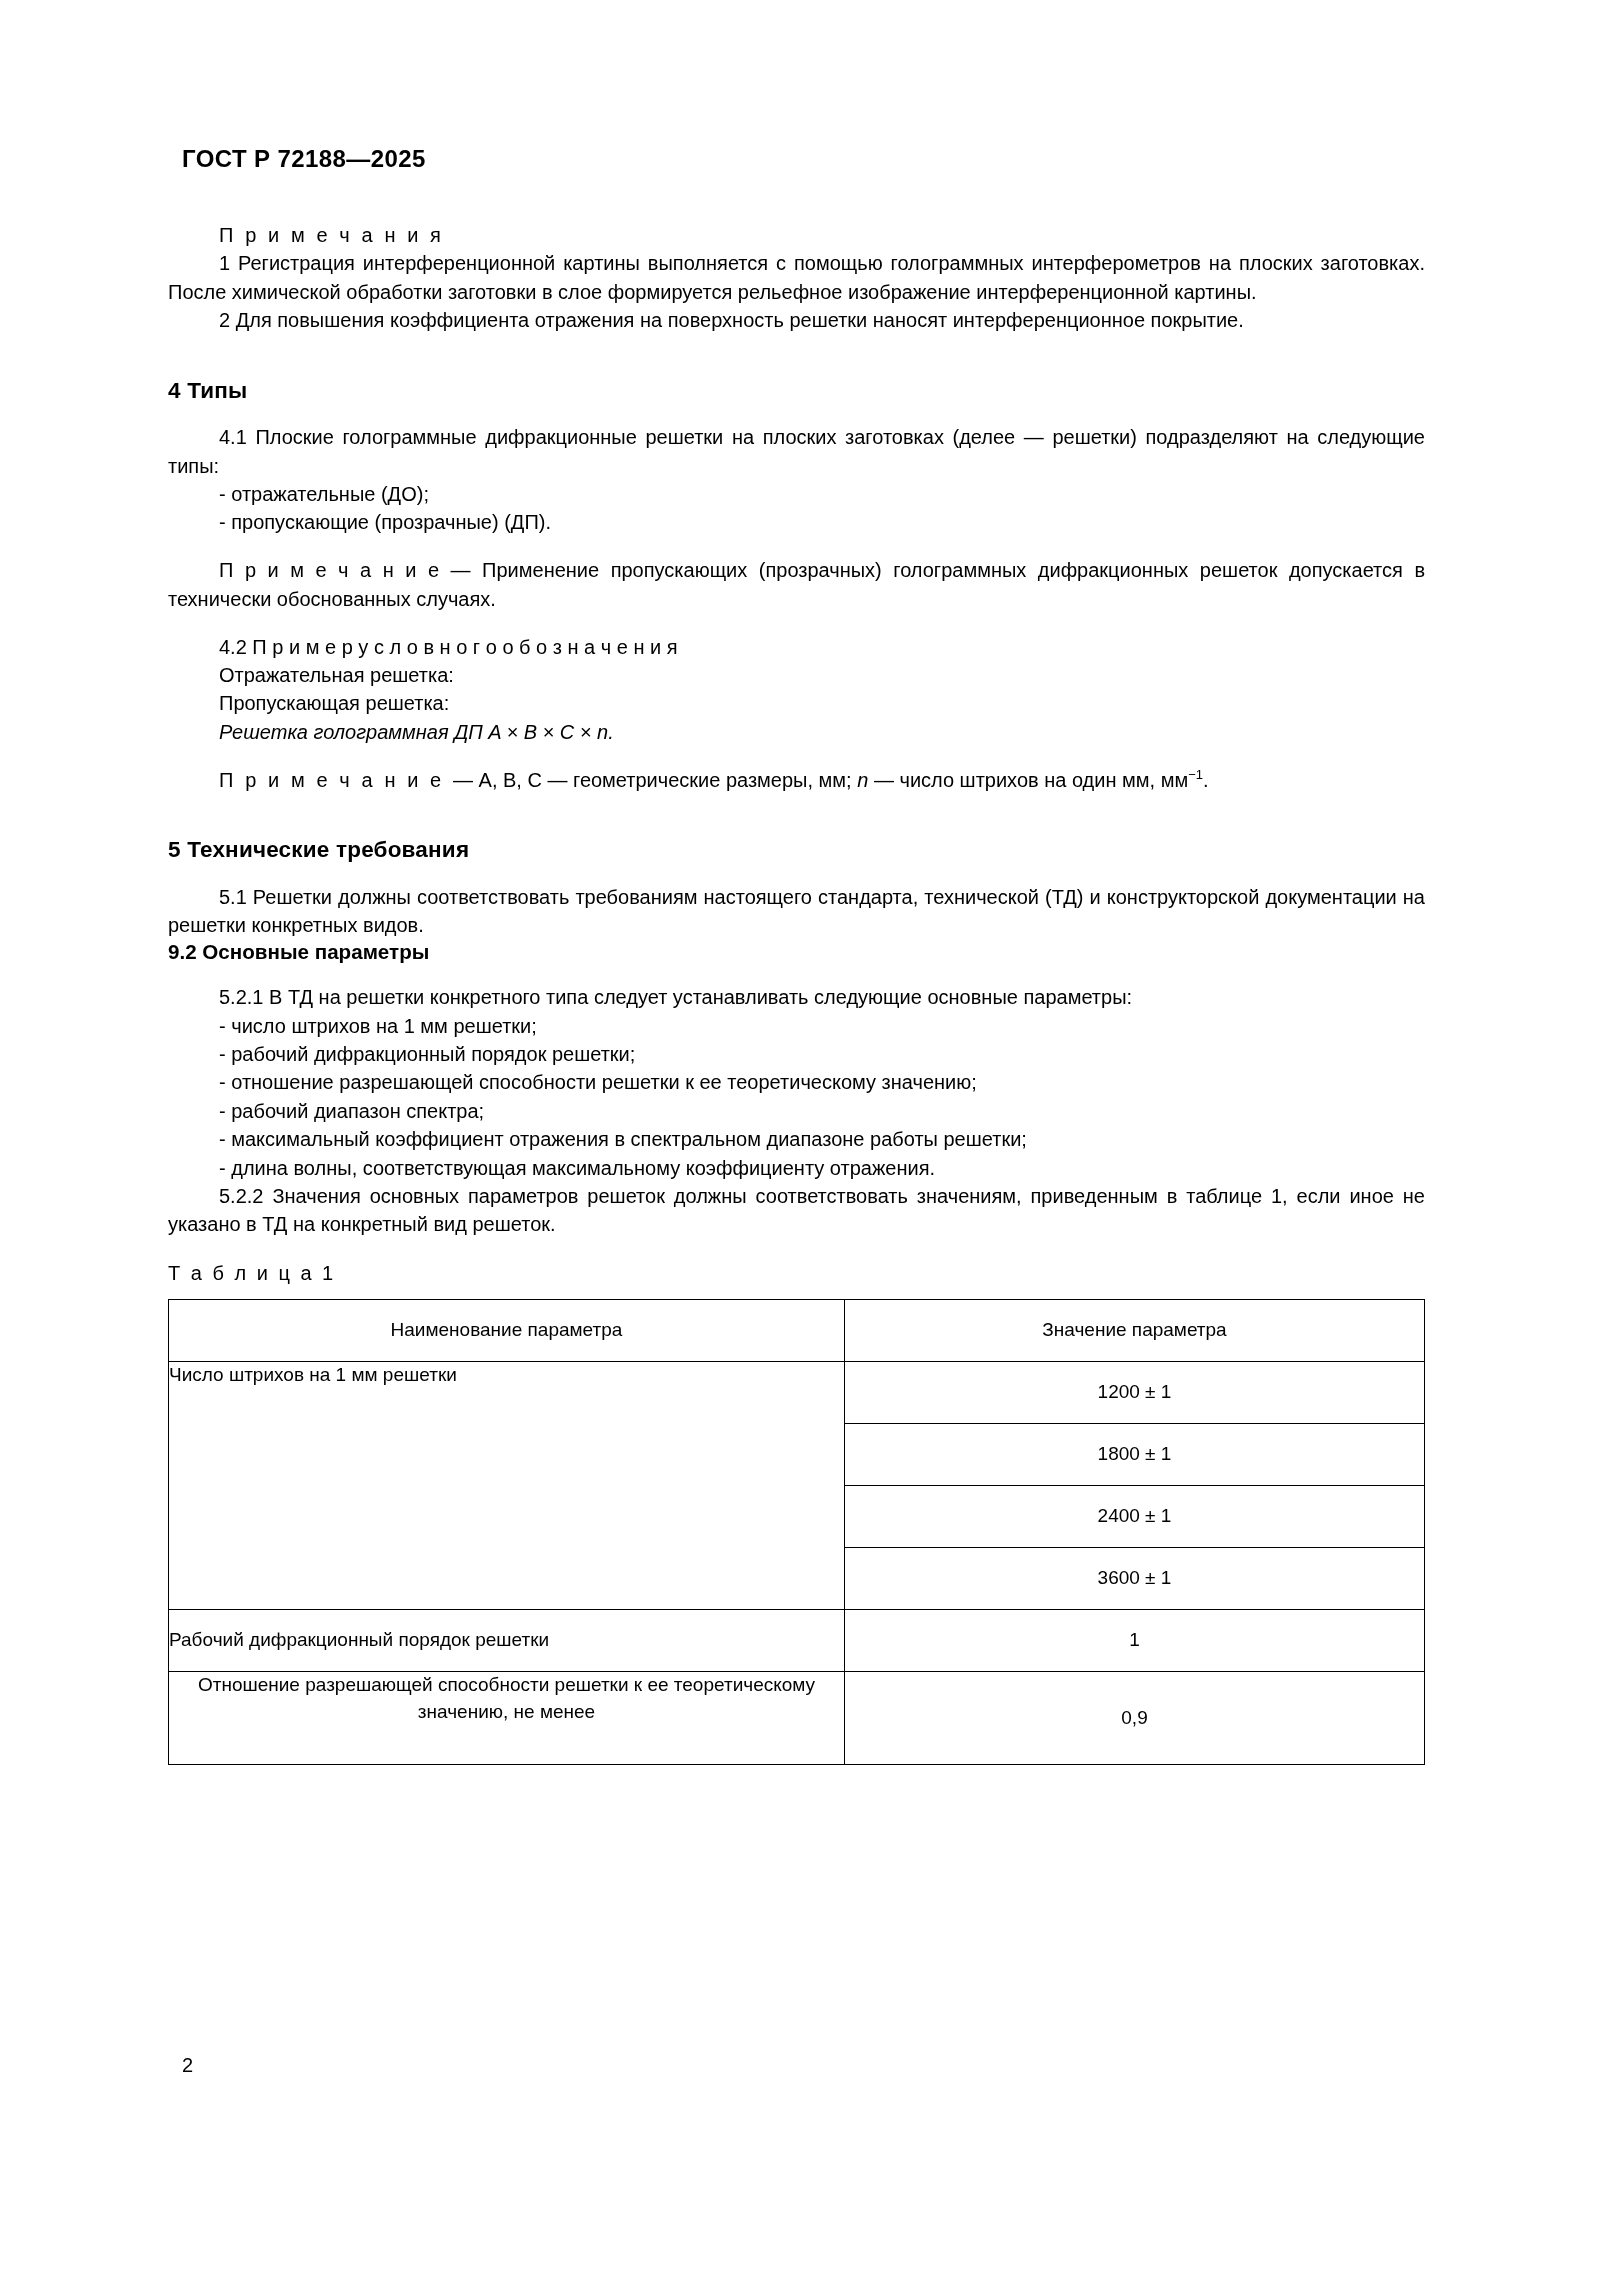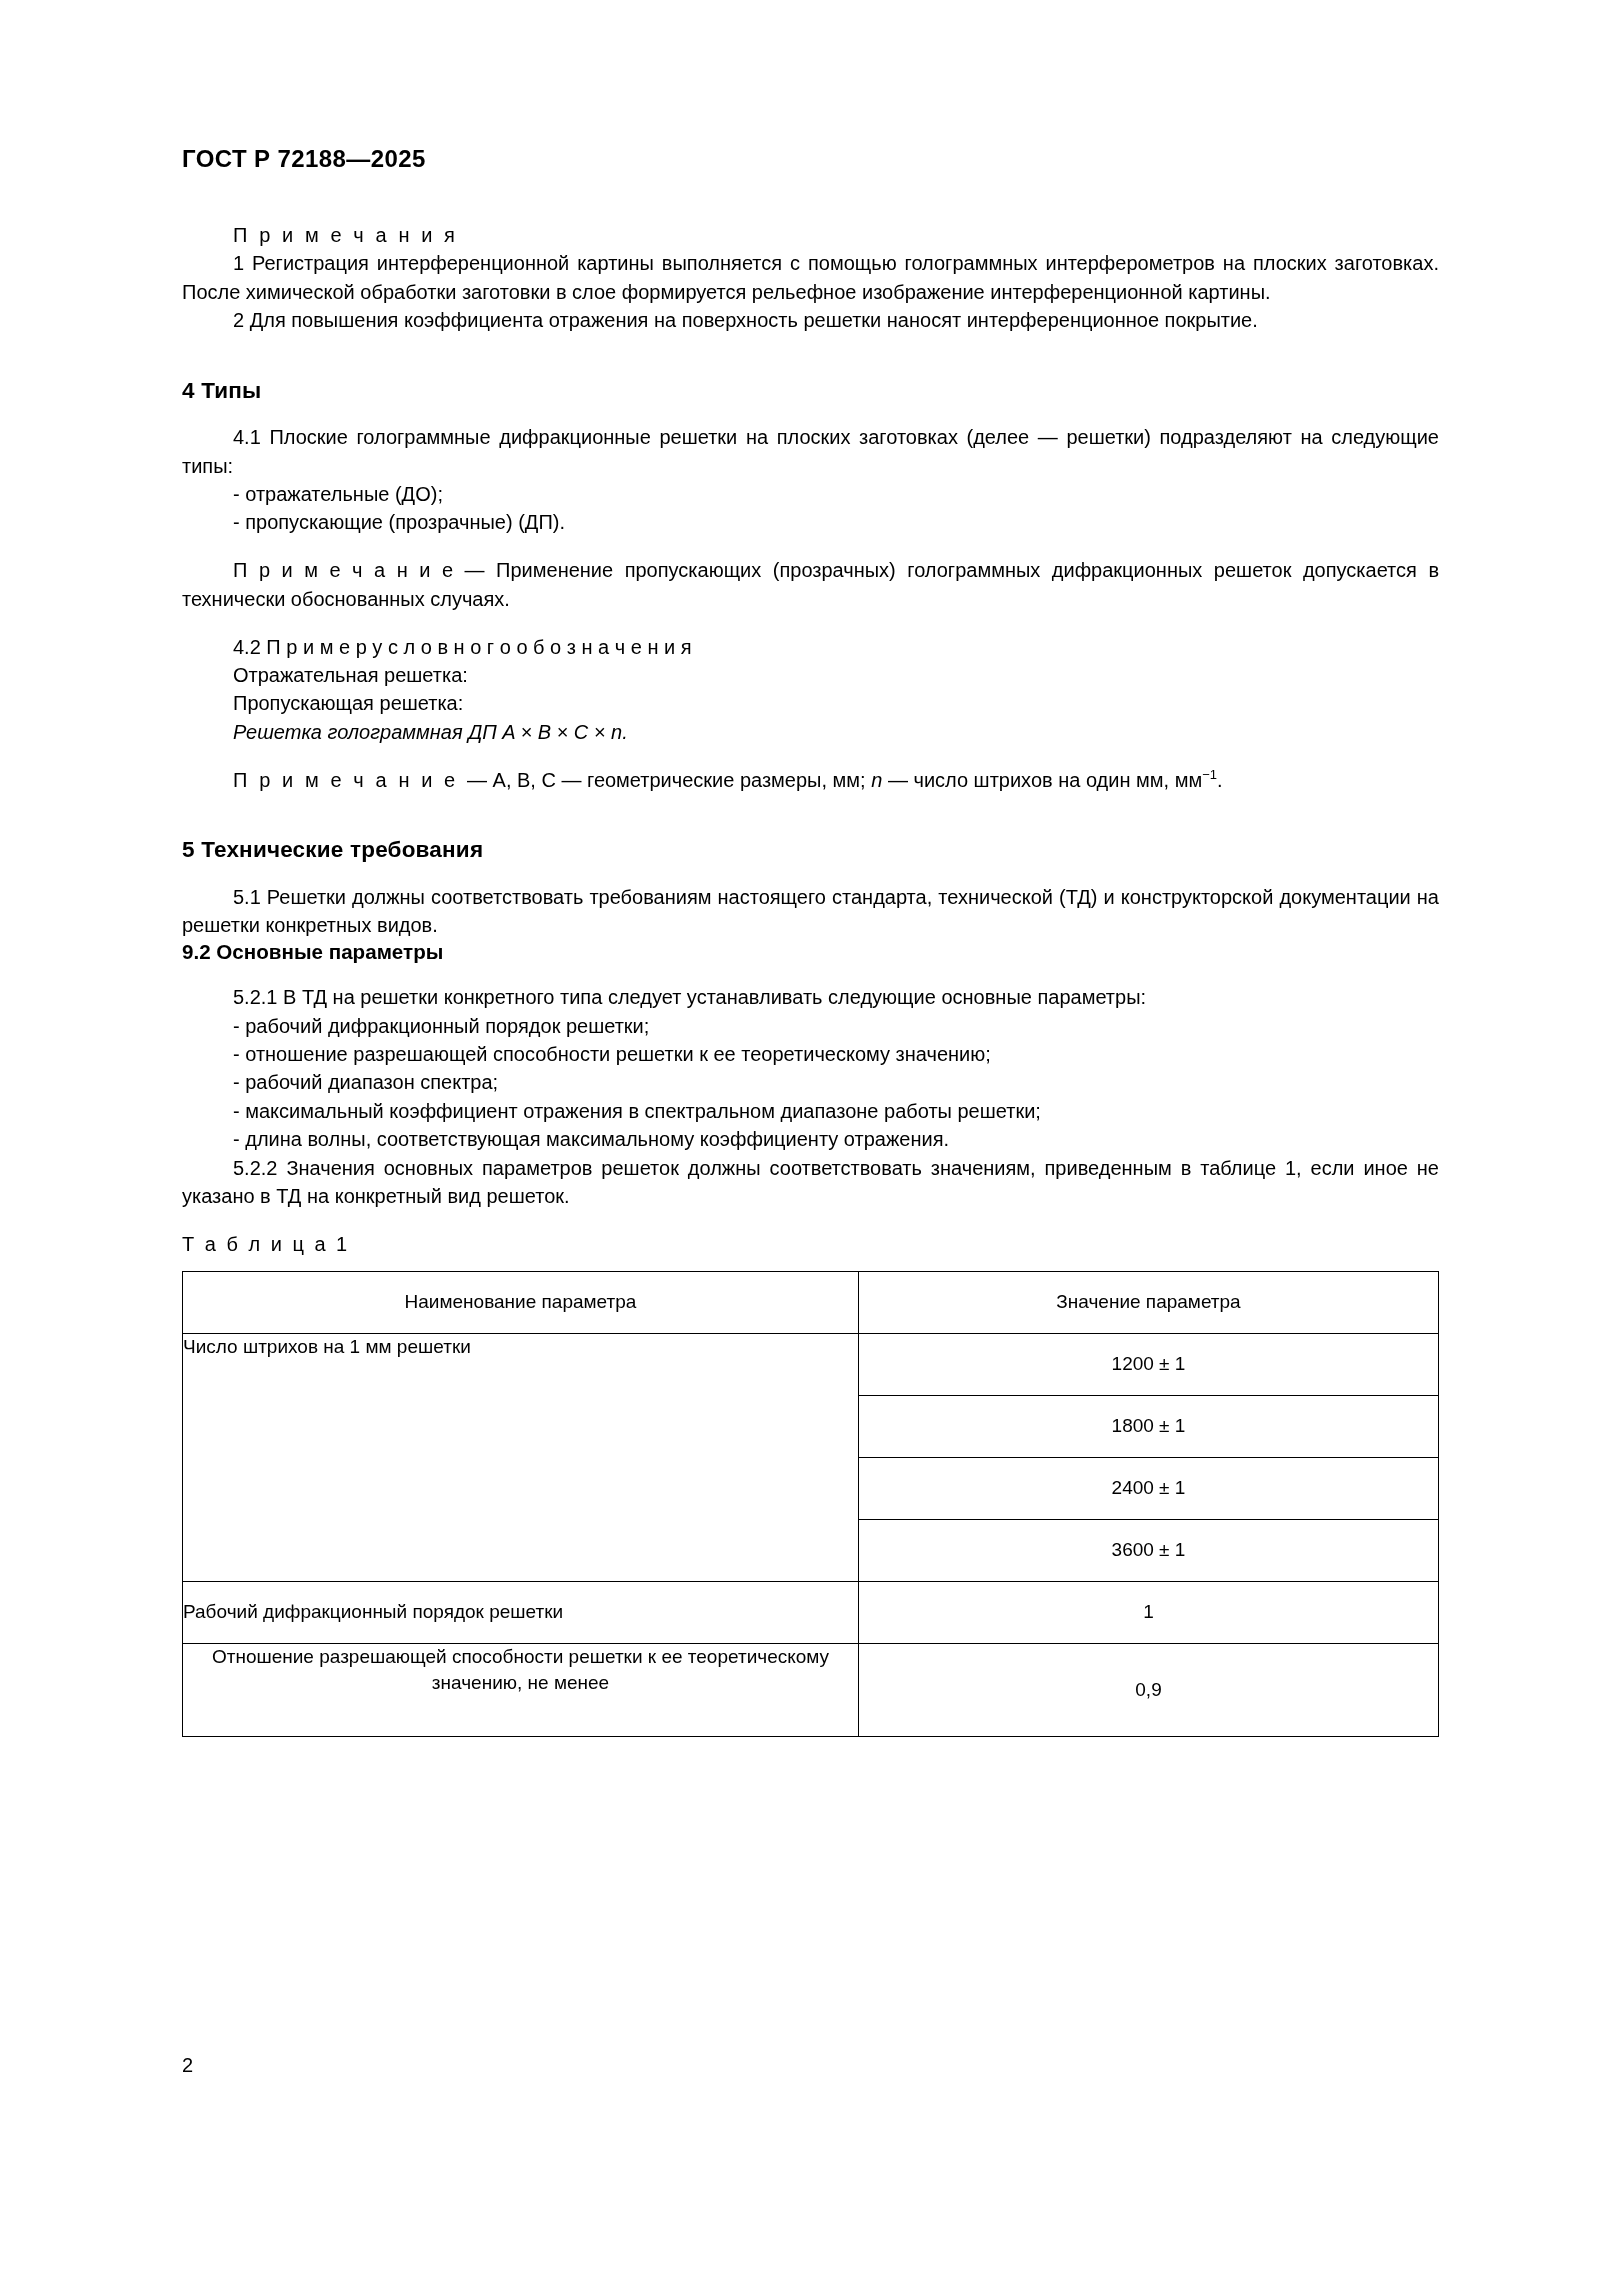--- a/index.html
+++ b/index.html
@@ -27,21 +27,21 @@
     position: absolute;
     left: 182px;
     top: 145px;
     font-size: 24px;
     font-weight: bold;
     letter-spacing: 0.4px;
   }
   
   .content {
     position: absolute;
-    left: 182px;
+    left: 168px;
     top: 221px;
     width: 1257px;
   }
   p {
     margin: 0;
     font-size: 20px;
     line-height: 1.42;
     text-align: justify;
   }
   .indent {
@@ -158,20 +158,21 @@
     </div>
 
     <div class="gap-xl">
       <h2 class="section">5 Технические требования</h2>
 
       <p class="indent gap-m">5.1 Решетки должны соответствовать требованиям настоящего стандарта, технической (ТД) и конструкторской документации на решетки конкретных видов.</p>
 
       <h3 class="subsection gap-m">9.2 Основные параметры</h3>
 
       <p class="indent gap-m">5.2.1 В ТД на решетки конкретного типа следует устанавливать следующие основные параметры:</p>
+      <p class="list-line">- число штрихов на 1 мм решетки;</p>
       <p class="list-line">- рабочий дифракционный порядок решетки;</p>
       <p class="list-line">- отношение разрешающей способности решетки к ее теоретическому значению;</p>
       <p class="list-line">- рабочий диапазон спектра;</p>
       <p class="list-line">- максимальный коэффициент отражения в спектральном диапазоне работы решетки;</p>
       <p class="list-line">- длина волны, соответствующая максимальному коэффициенту отражения.</p>
 
       <p class="indent">5.2.2 Значения основных параметров решеток должны соответствовать значениям, приведенным в таблице 1, если иное не указано в ТД на конкретный вид решеток.</p>
     </div>
 
     <p class="table-caption">Т а б л и ц а  1</p>

